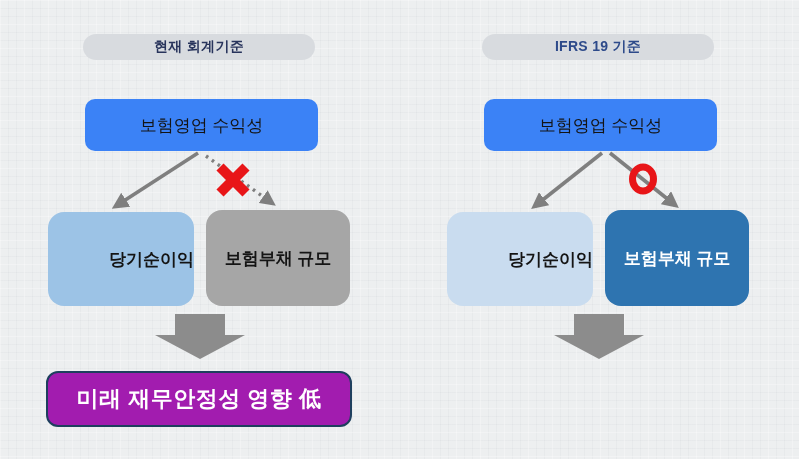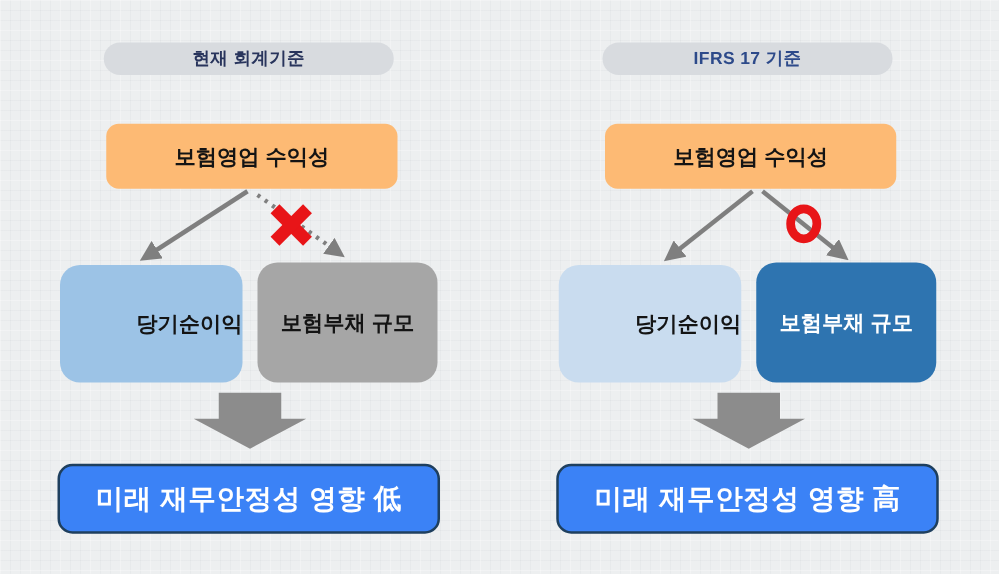--- a/index.html
+++ b/index.html
@@ -22,44 +22,44 @@
     position:absolute;left:83px;top:34px;width:232px;height:26px;
     border-radius:13px;background:#d8dbdf;
     display:flex;align-items:center;justify-content:center;
     font-size:14px;font-weight:bold;letter-spacing:.3px;
   }
   #panel-current .pill{color:#28345c;}
   #panel-ifrs17 .pill{color:#2d4a8a;}
 
   .source-box{
     position:absolute;left:85px;top:99px;width:233px;height:52px;
-    border-radius:10px;background:#fdba74;
+    border-radius:10px;background:#3b82f6;
     display:flex;align-items:center;justify-content:center;
-    font-size:17px;font-weight:bold;color:#141414;
+    font-size:17px;font-weight:normal;color:#141414;
   }
 
   .arrows-svg{position:absolute;left:60px;top:148px;width:280px;height:70px;}
 
   .mid-box{
     position:absolute;border-radius:16px;
     display:flex;align-items:center;justify-content:center;
     font-size:17px;font-weight:bold;color:#141414;
   }
   .mid-left{left:48px;top:212px;width:146px;height:94px;justify-content:flex-end;}
   .mid-right{left:206px;top:210px;width:144px;height:96px;}
   #panel-current .mid-left{background:#9cc3e6;}
   #panel-current .mid-right{background:#a6a6a6;}
   #panel-ifrs17 .mid-left{background:#c9dcef;}
   #panel-ifrs17 .mid-right{background:#2e74b0;color:#ffffff;}
 
   .down-arrow{position:absolute;left:150px;top:314px;width:100px;height:46px;}
 
   .result-box{
     position:absolute;left:46px;top:371px;width:306px;height:56px;
-    background:#3b82f6;border:2px solid #1e3f5e;border-radius:12px;
+    background:#a21caf;border:2px solid #1e3f5e;border-radius:12px;
     box-sizing:border-box;
     display:flex;align-items:center;justify-content:center;
     font-size:22px;font-weight:bold;color:#ffffff;letter-spacing:.5px;
   }
 </style>
 </head>
 <body>
 
 <div class="panel" id="panel-current">
   <div class="pill">
@@ -99,21 +99,21 @@
     <path d="M25,0 H75 V21 H95 L50,45 L5,21 H25 Z" fill="#8c8c8c"></path>
   </svg>
 
   <div class="result-box">
     <span>미래 재무안정성 영향 低</span>
   </div>
 </div>
 
 <div class="panel" id="panel-ifrs17">
   <div class="pill">
-    <span>IFRS 17 기준</span>
+    <span>IFRS 19 기준</span>
   </div>
 
   <div class="source-box">
     <span>보험영업 수익성</span>
   </div>
 
   <svg class="arrows-svg" viewBox="0 0 280 70">
     <defs>
       <marker id="ahR" viewBox="0 0 10 10" refX="7" refY="5" markerWidth="4.6" markerHeight="4.6" orient="auto">
         <path d="M0,0 L10,5 L0,10 z" fill="#7f7f7f"></path>
@@ -134,16 +134,13 @@
     <span>당기순이익</span>
   </div>
   <div class="mid-box mid-right">
     <span>보험부채 규모</span>
   </div>
 
   <svg class="down-arrow" viewBox="0 0 100 46">
     <path d="M25,0 H75 V21 H95 L50,45 L5,21 H25 Z" fill="#8c8c8c"></path>
   </svg>
 
-  <div class="result-box">
-    <span>미래 재무안정성 영향 高</span>
-  </div>
 </div>
 
 </body></html>

